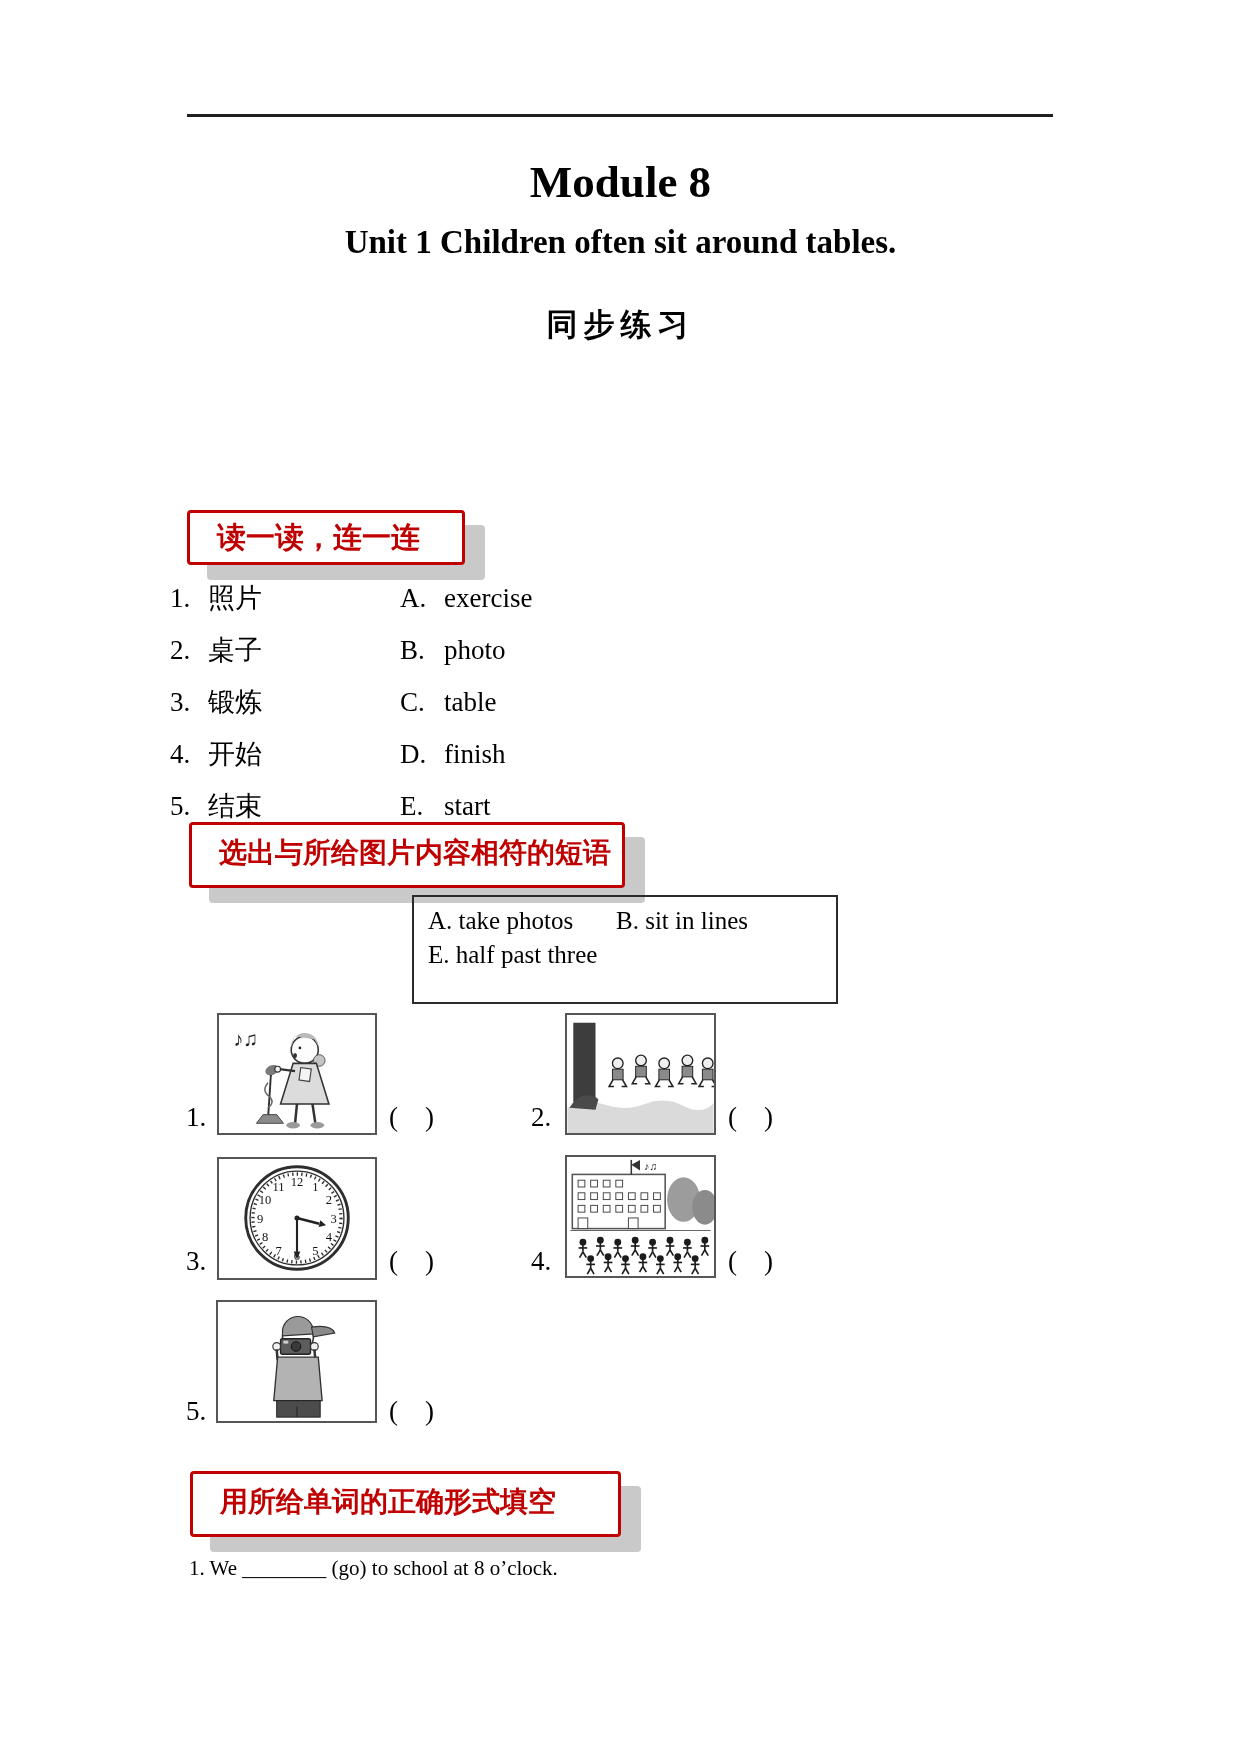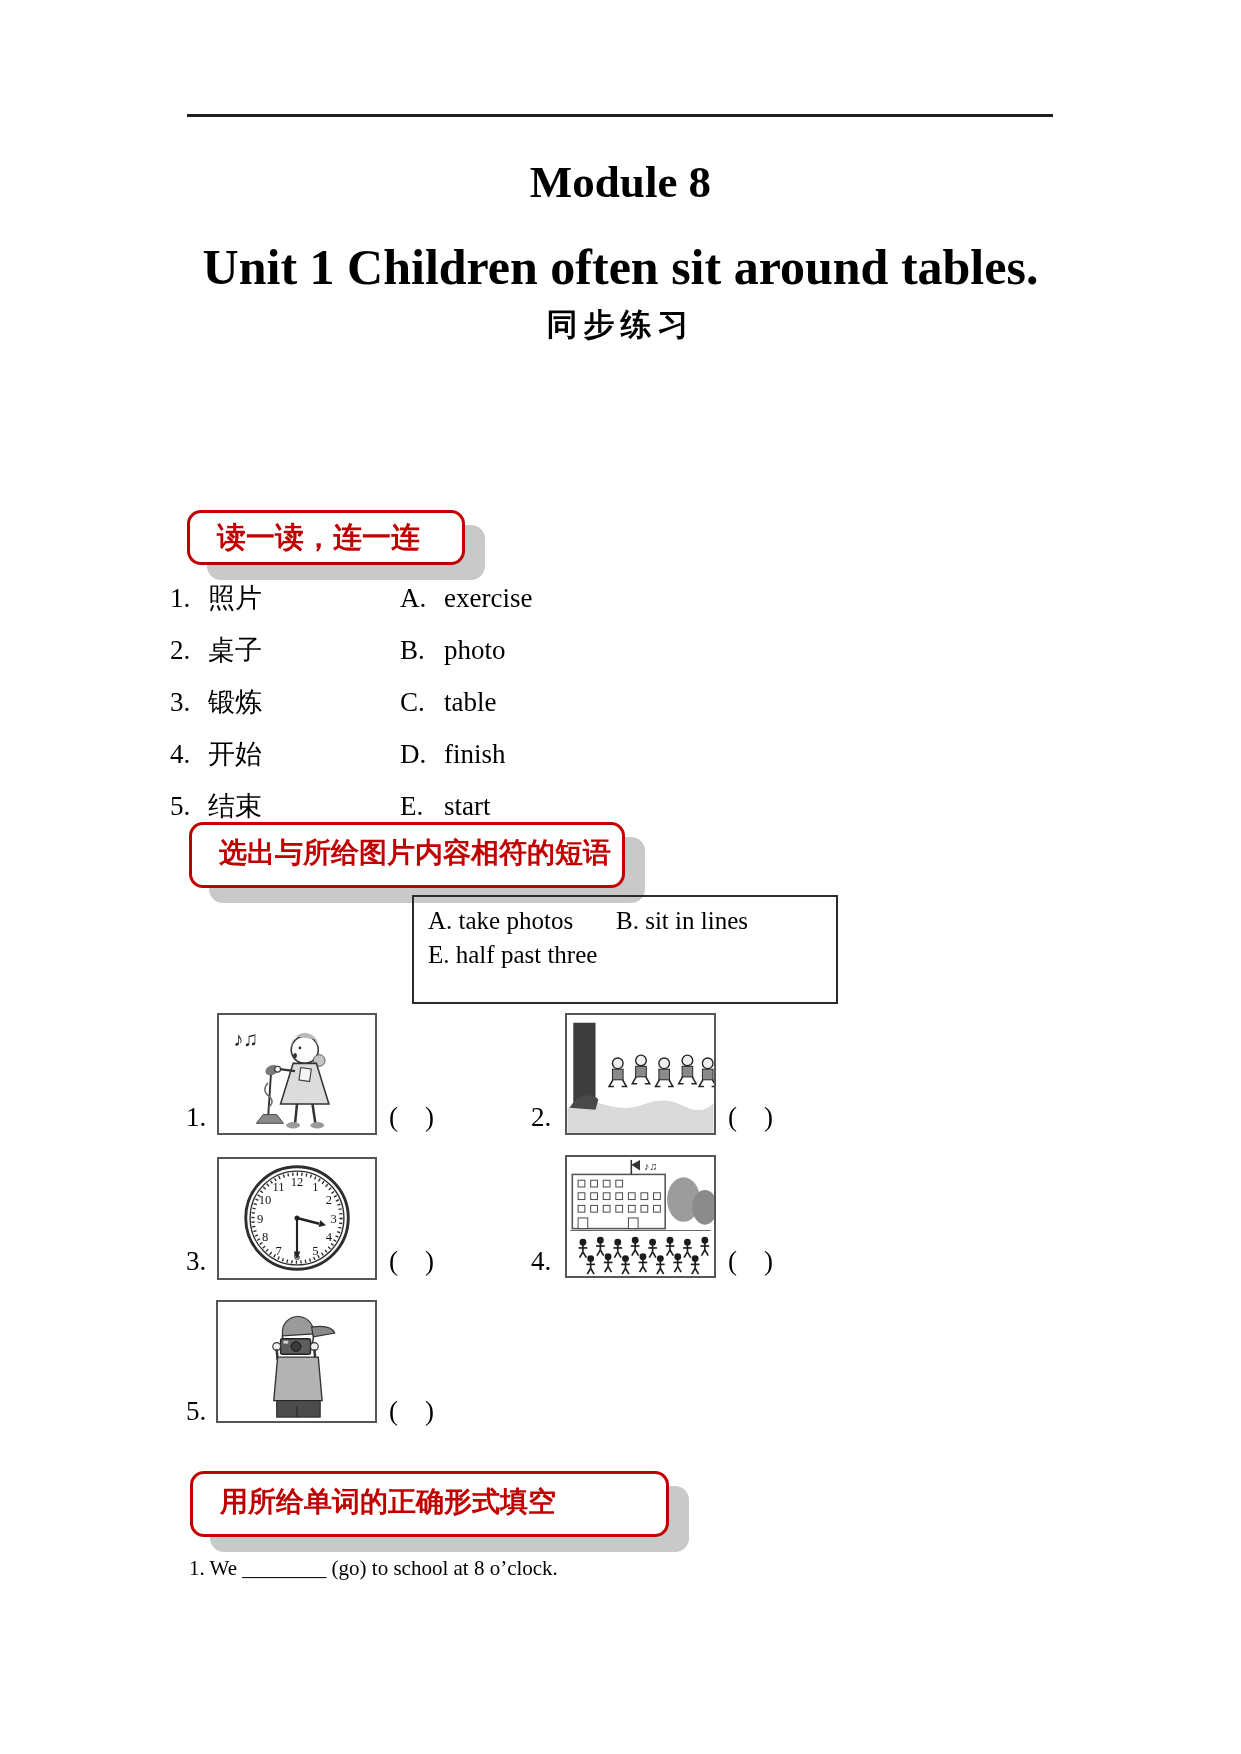--- a/index.html
+++ b/index.html
@@ -6,31 +6,31 @@
   html,body { background:#ffffff; }
   .page {
     position:relative; width:1241px; height:1754px; margin:0 auto;
     background:#ffffff; overflow:hidden; color:#000;
     font-family:"Liberation Serif", serif;
   }
   .top-rule { position:absolute; left:187px; top:114px; width:866px; height:3px; background:#1f1f1f; }
 
   .title { position:absolute; left:0; width:1241px; text-align:center; font-weight:bold; white-space:nowrap; }
   .title-module { top:156px; font-size:45px; }
-  .title-unit   { top:238px; font-size:50px; }
+  .title-unit   { top:224px; font-size:33px; }
   .title-cn     { top:304px; font-size:31px; letter-spacing:6px; font-family:"Liberation Sans", sans-serif; }
 
   .hdr-box {
-    position:absolute; border:3px solid #c00000; border-radius:14px; background:#ffffff;
+    position:absolute; border:3px solid #c00000; border-radius:4px; background:#ffffff;
     box-shadow:20px 15px 0 0 #c9c9c9; color:#c00000; font-weight:bold;
     font-family:"Liberation Sans", sans-serif; display:flex; padding-left:27px;
   }
   .box1 { left:187px; top:510px;  width:278px; height:55px; align-items:center; font-size:29px; }
   .box2 { left:189px; top:822px;  width:436px; height:66px; align-items:flex-start; padding-top:9px; font-size:28px; }
-  .box3 { left:190px; top:1471px; width:479px; height:66px; align-items:flex-start; padding-top:9px; font-size:28px; }
+  .box3 { left:190px; top:1471px; width:431px; height:66px; align-items:flex-start; padding-top:9px; font-size:28px; }
 
   .match { position:absolute; left:170px; top:572px; font-size:27px; }
   .match-row { display:flex; height:52px; align-items:center; }
   .m-num    { width:38px; }
   .m-cn     { width:192px; }
   .m-letter { width:44px; }
 
   .opt-box {
     position:absolute; left:412px; top:895px; width:426px; height:109px;
     border:2px solid #2b2b2b; font-size:25px; padding:7px 0 0 14px;

